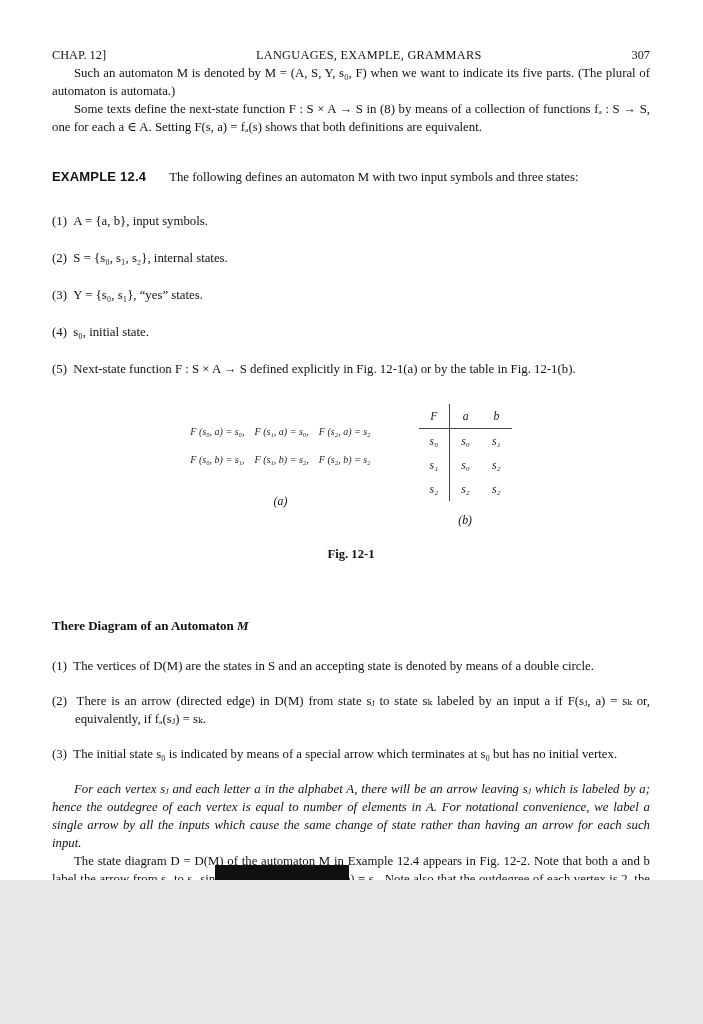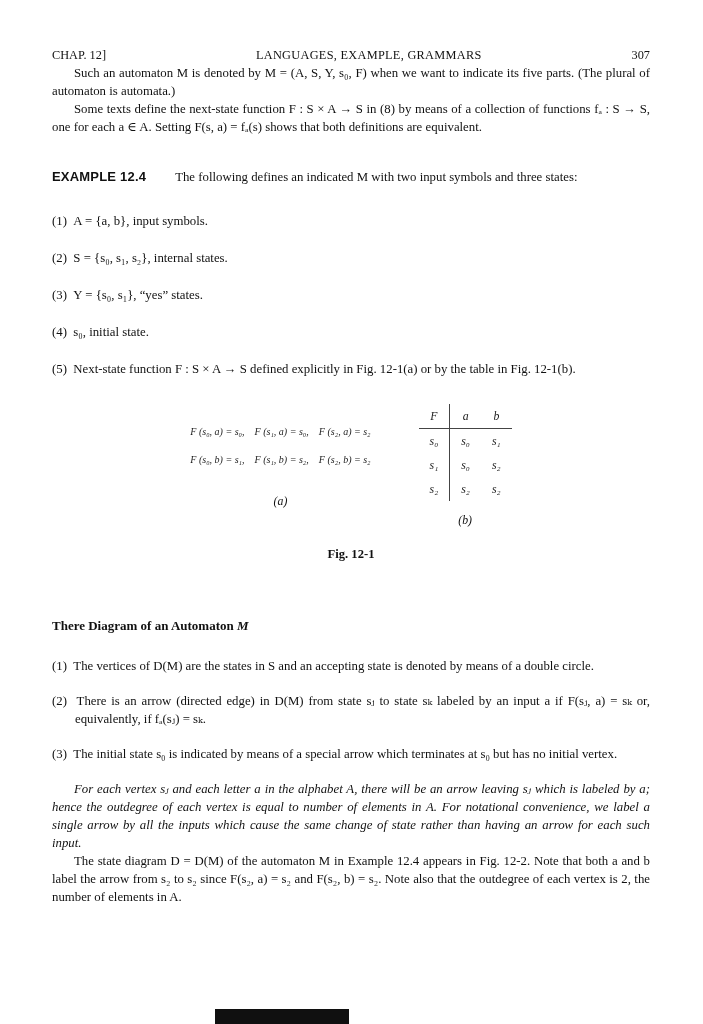--- a/index.html
+++ b/index.html
@@ -1,38 +1,38 @@
 <!DOCTYPE html>
 <html><head>
 <meta charset="utf-8">
 <style>
   html,body { margin:0; padding:0; background:#e8e8e8; }
   .page {
     position:relative;
-    width:703px; height:1024px;
+    width:703px; height:880px;
     margin:0 auto;
     background:#ffffff;
     box-sizing:border-box;
     padding:46px 53px 0 52px;
     font-family:"Liberation Serif","DejaVu Serif","DejaVu Sans",serif;
     font-size:12.8px; line-height:18px; color:#111;
     overflow:hidden;
   }
   .header {
     display:flex; justify-content:space-between; align-items:baseline;
     font-size:12.3px;
   }
   .header .center { letter-spacing:0.3px; }
   p.body { margin:0; text-align:justify; text-indent:22px; }
   .gap-top-lg { margin-top:30px; }
   .example-head { margin-top:32px; }
   .ex-label {
     font-family:"Liberation Sans","DejaVu Sans",sans-serif;
     font-weight:bold; font-size:13px; letter-spacing:0.2px;
-    margin-right:26px;
+    margin-right:20px;
   }
   .list { margin-top:26px; }
   .list-item { padding-left:23px; text-indent:-23px; margin-bottom:19px; text-align:justify; }
   .list2 .list-item { margin-bottom:17px; }
   .figure {
     margin-top:26px;
     display:flex; justify-content:center; align-items:flex-start; gap:48px;
   }
   .fig-left { padding-top:14px; }
   .eq {
@@ -69,21 +69,21 @@
     <span>CHAP. 12]</span>
     <span class="center">LANGUAGES, EXAMPLE, GRAMMARS</span>
     <span>307</span>
   </div>
 
   <p class="body gap-top-lg">Such an automaton M is denoted by M = (A, S, Y, s₀, F) when we want to indicate its five parts.  (The plural of automaton is automata.)</p>
   <p class="body">Some texts define the next-state function F : S × A → S in (8) by means of a collection of functions fₐ : S → S, one for each a ∈ A.  Setting F(s, a) = fₐ(s) shows that both definitions are equivalent.</p>
 
   <div class="example-head">
     <span class="ex-label">EXAMPLE 12.4</span>
-    <span>The following defines an indicated M with two input symbols and three states:</span>
+    <span>The following defines an automaton M with two input symbols and three states:</span>
   </div>
 
   <div class="list">
     <div class="list-item"><span>(1)</span>&nbsp;&nbsp;<span>A = {a, b}, input symbols.</span></div>
     <div class="list-item"><span>(2)</span>&nbsp;&nbsp;<span>S = {s₀, s₁, s₂}, internal states.</span></div>
     <div class="list-item"><span>(3)</span>&nbsp;&nbsp;<span>Y = {s₀, s₁}, “yes” states.</span></div>
     <div class="list-item"><span>(4)</span>&nbsp;&nbsp;<span>s₀, initial state.</span></div>
     <div class="list-item"><span>(5)</span>&nbsp;&nbsp;<span>Next-state function F : S × A → S defined explicitly in Fig. 12-1(a) or by the table in Fig. 12-1(b).</span></div>
   </div>
 

